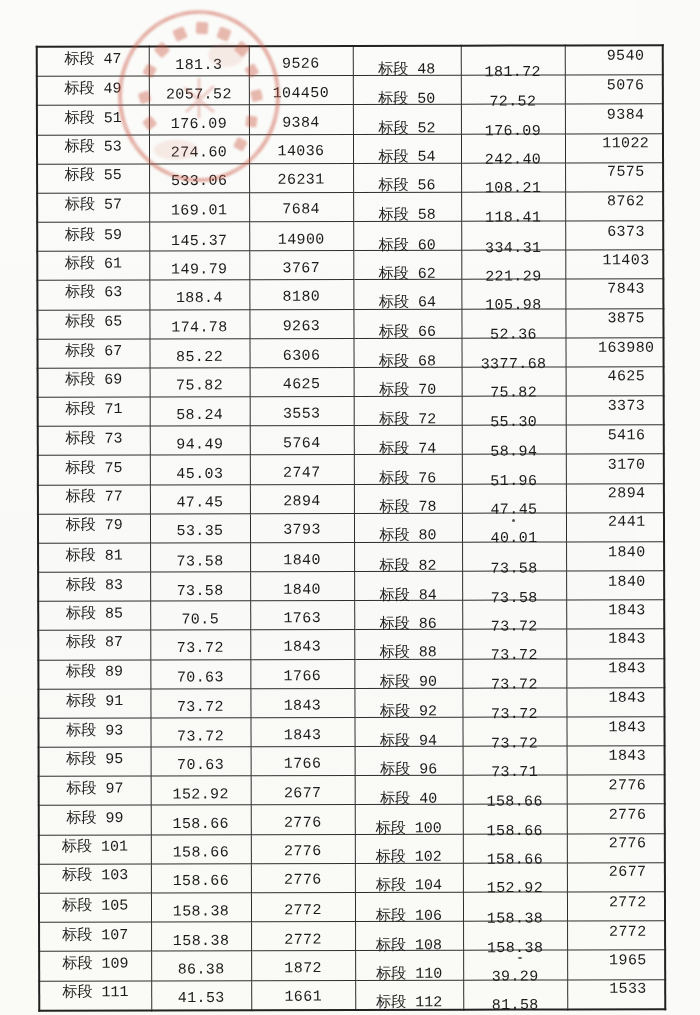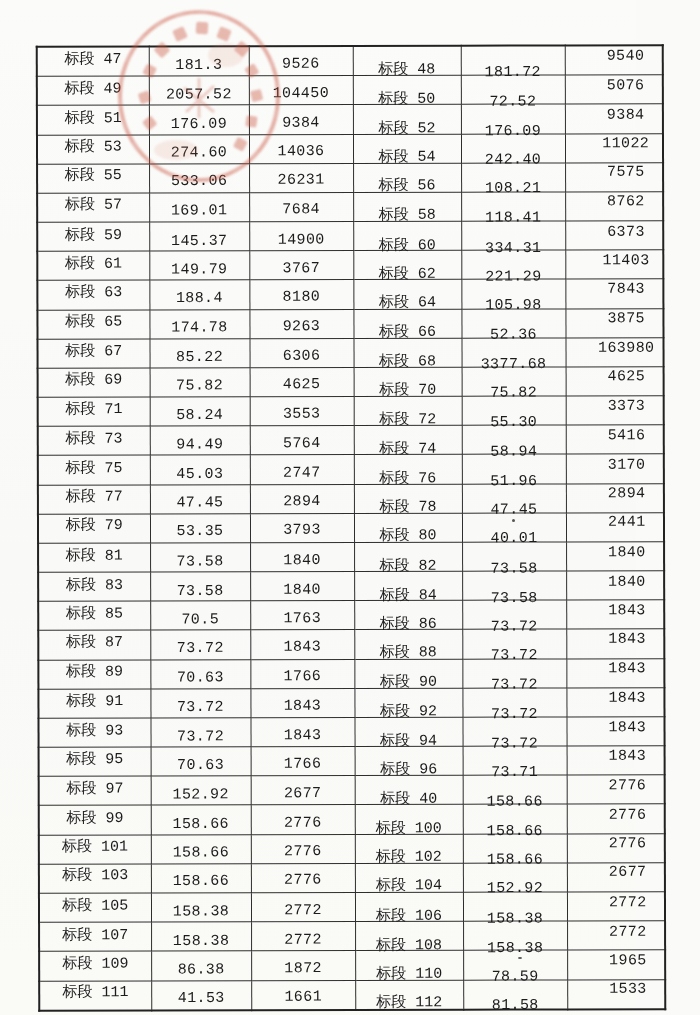--- a/index.html
+++ b/index.html
@@ -372,21 +372,21 @@
           <td class="c3">2772</td>
           <td class="c4">标段 108</td>
           <td class="c5">158.38</td>
           <td class="c6">2772</td>
         </tr>
         <tr>
           <td class="c1">标段 109</td>
           <td class="c2">86.38</td>
           <td class="c3">1872</td>
           <td class="c4">标段 110</td>
-          <td class="c5">78.59</td>
+          <td class="c5">39.29</td>
           <td class="c6">1965</td>
         </tr>
         <tr>
           <td class="c1">标段 111</td>
           <td class="c2">41.53</td>
           <td class="c3">1661</td>
           <td class="c4">标段 112</td>
           <td class="c5">81.58</td>
           <td class="c6">1533</td>
         </tr>

